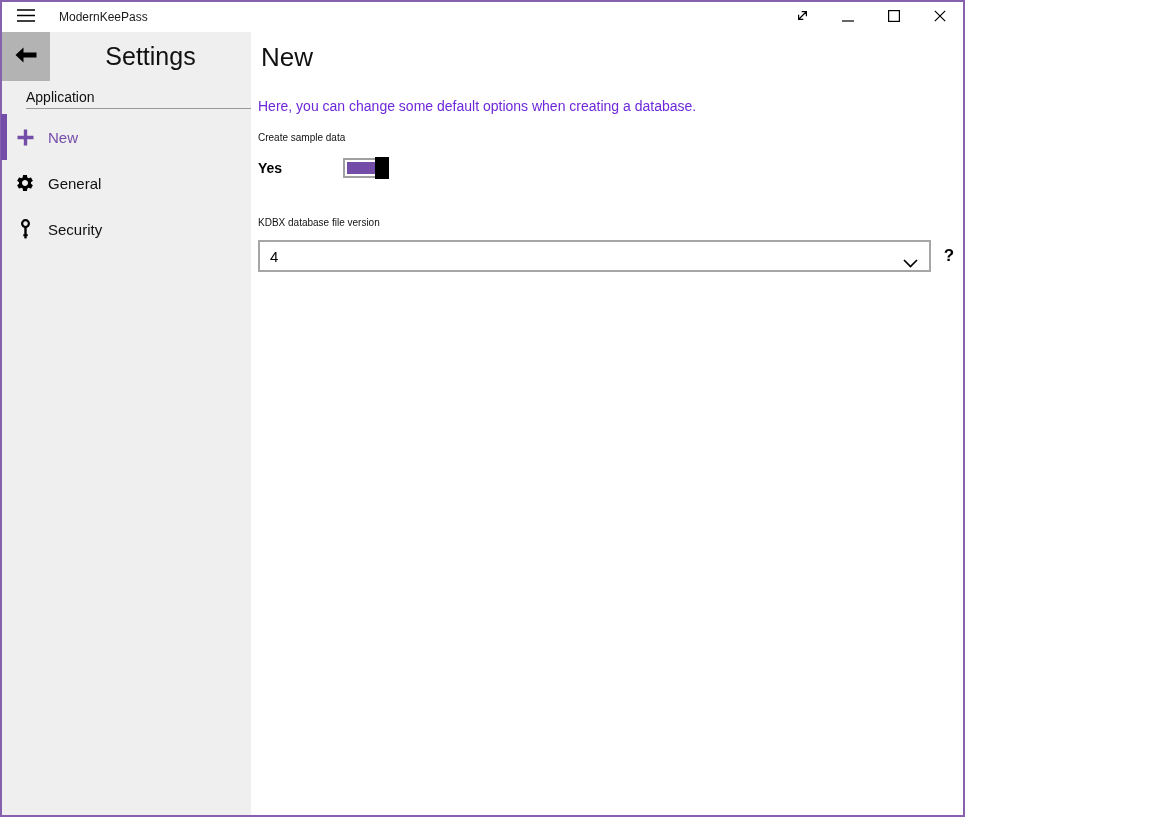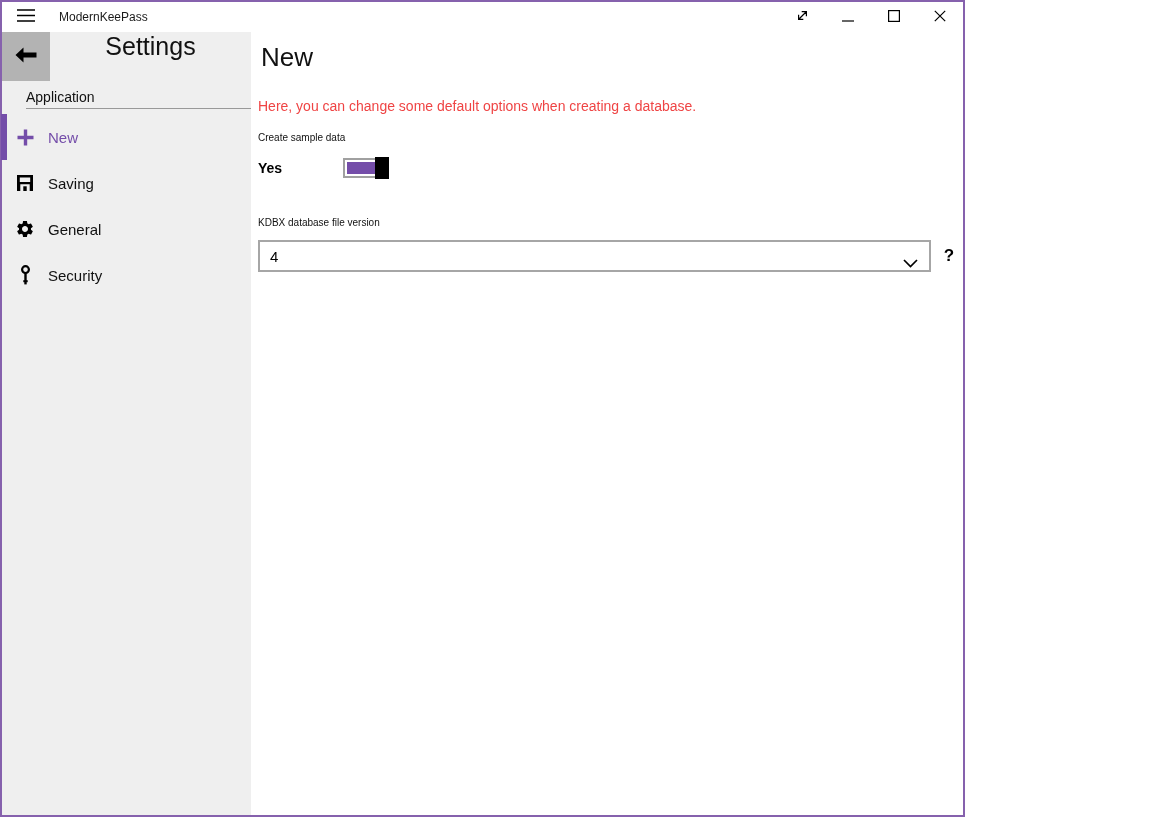--- a/index.html
+++ b/index.html
@@ -30,21 +30,21 @@
   
   .sidebar {
     position:absolute; left:0; top:30px; bottom:0; width:249px;
     background:#efefef;
   }
   .sidebar-header { height:49px; display:flex; align-items:stretch; }
   .back-btn {
     width:48px; height:49px; border:none; background:#b3b3b3;
     display:flex; align-items:center; justify-content:center; cursor:pointer;
   }
-  .sidebar-title-wrap { flex:1; display:flex; align-items:flex-start; justify-content:center; }
+  .sidebar-title-wrap { flex:1; display:flex; align-items:center; justify-content:center; }
   .sidebar-title { font-size:25px; font-weight:400; color:#111; }
 
   .section-header {
     margin:7px 0 0 24px; font-size:14px; color:#111;
     line-height:18px; padding-bottom:2px; border-bottom:1px solid #999;
   }
   .nav-item {
     position:relative; height:46px; margin-top:5px;
     display:flex; align-items:center; cursor:pointer;
   }
@@ -56,21 +56,21 @@
     content:""; position:absolute; left:-1px; top:0; bottom:0; width:6px;
     background:#744da9;
   }
 
   
   .content {
     position:absolute; left:249px; top:30px; right:0; bottom:0;
     background:#fff; padding:8px 6px 0 7px;
   }
   .page-title { font-size:26px; font-weight:400; line-height:34px; margin-left:3px; color:#111; }
-  .page-desc { font-size:14px; margin-top:24px; color:#ef4444; }
+  .page-desc { font-size:14px; margin-top:24px; color:#6d28d9; }
   .field-label { font-size:10px; margin-top:18px; color:#111; }
 
   .toggle-row { margin-top:12px; display:flex; align-items:center; height:26px; }
   .toggle-state { font-size:14px; font-weight:700; width:85px; }
   .toggle-switch {
     position:relative; width:44px; height:20px;
     border:2px solid #a0a0a0; background:#fff; cursor:pointer;
   }
   .toggle-fill { position:absolute; inset:2px; background:#744da9; }
   .toggle-knob {
@@ -156,29 +156,20 @@
 
     <div class="nav-item selected">
       <span class="nav-icon">
         <svg width="19" height="19" viewBox="0 0 19 19">
             <path d="M9.5 1.5 V17.5 M1.5 9.5 H17.5" stroke="#744da9" stroke-width="3.4" fill="none"></path>
           </svg>
       </span>
       <span class="nav-label">New</span>
     </div>
 
-    <div class="nav-item">
-      <span class="nav-icon">
-        <svg width="18" height="18" viewBox="0 0 18 18">
-          <path fill="#000" fill-rule="evenodd" d="M1 1h16v16H1z M3.8 3.4h10.4V8H3.8z M4.3 10.3h9.4V17H4.3z"></path>
-          <rect x="7.3" y="12.3" width="3.4" height="4.7" fill="#000"></rect>
-        </svg>
-      </span>
-      <span class="nav-label">Saving</span>
-    </div>
 
 
     <div class="nav-item">
       <span class="nav-icon">
         <svg width="20" height="20" viewBox="0 0 24 24">
             <path fill="#000" d="M19.14,12.94c0.04-0.3,0.06-0.61,0.06-0.94c0-0.32-0.02-0.64-0.07-0.94l2.03-1.58c0.18-0.14,0.23-0.41,0.12-0.61 l-1.92-3.32c-0.12-0.22-0.37-0.29-0.59-0.22l-2.39,0.96c-0.5-0.38-1.03-0.7-1.62-0.94L14.4,2.81c-0.04-0.24-0.24-0.41-0.48-0.41 h-3.84c-0.24,0-0.43,0.17-0.47,0.41L9.25,5.35C8.66,5.59,8.12,5.92,7.63,6.29L5.24,5.33c-0.22-0.08-0.47,0-0.59,0.22L2.74,8.87 C2.62,9.08,2.66,9.34,2.86,9.48l2.03,1.58C4.84,11.36,4.8,11.69,4.8,12s0.02,0.64,0.07,0.94l-2.03,1.58 c-0.18,0.14-0.23,0.41-0.12,0.61l1.92,3.32c0.12,0.22,0.37,0.29,0.59,0.22l2.39-0.96c0.5,0.38,1.03,0.7,1.62,0.94l0.36,2.54 c0.05,0.24,0.24,0.41,0.48,0.41h3.84c0.24,0,0.44-0.17,0.47-0.41l0.36-2.54c0.59-0.24,1.13-0.56,1.62-0.94l2.39,0.96 c0.22,0.08,0.47,0,0.59-0.22l1.92-3.32c0.12-0.22,0.07-0.47-0.12-0.61L19.14,12.94z M12,15.6c-1.98,0-3.6-1.62-3.6-3.6 s1.62-3.6,3.6-3.6s3.6,1.62,3.6,3.6S13.98,15.6,12,15.6z"></path>
           </svg>
       </span>
       <span class="nav-label">General</span>
     </div>

